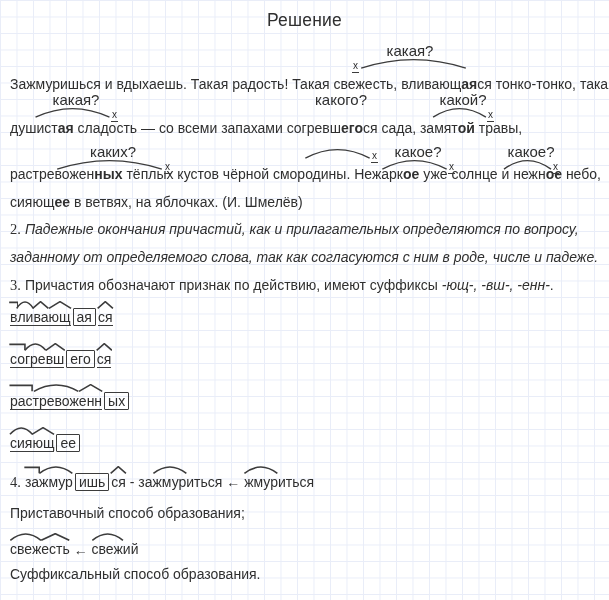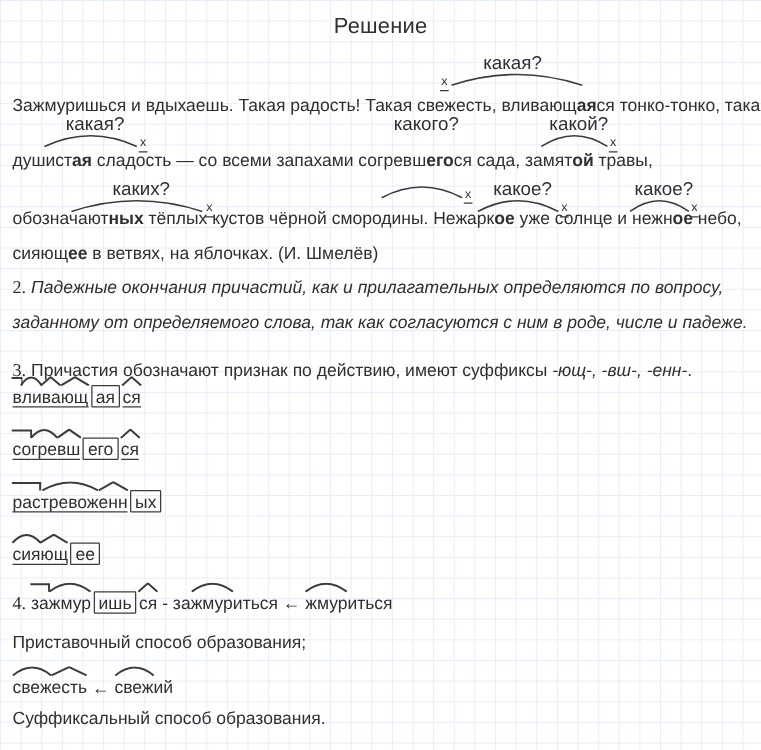--- a/index.html
+++ b/index.html
@@ -43,25 +43,25 @@
   .dtext { white-space:pre; }
 </style>
 </head>
 <body>
 
 <div class="sheet" id="sheet" style="color: rgb(47, 47, 47); background-image: linear-gradient(to right, rgb(233, 237, 248) 1px, transparent 1px), linear-gradient(rgb(233, 237, 248) 1px, transparent 1px); background-size: 16.5px 16.5px;">
   <h1 class="title">Решение</h1>
   <div id="content">
       <div class="tline" style="top: 76px;"><span class="seg">Зажмуришься и вдыхаешь. Такая радость! Такая свежесть, вливающ</span><span class="seg b">ая</span><span class="seg">ся тонко-тонко, такая</span></div>
       <div class="tline" style="top: 120px;"><span class="seg">душист</span><span class="seg b">ая</span><span class="seg"> сладость — со всеми запахами согревш</span><span class="seg b">его</span><span class="seg">ся сада, замят</span><span class="seg b">ой</span><span class="seg"> травы,</span></div>
-      <div class="tline" style="top: 166px;"><span class="seg">обозначают</span><span class="seg b">ных</span><span class="seg"> тёплых кустов чёрной смородины. Нежарк</span><span class="seg b">ое</span><span class="seg"> уже солнце и нежн</span><span class="seg b">ое</span><span class="seg"> небо,</span></div>
+      <div class="tline" style="top: 166px;"><span class="seg">растревожен</span><span class="seg b">ных</span><span class="seg"> тёплых кустов чёрной смородины. Нежарк</span><span class="seg b">ое</span><span class="seg"> уже солнце и нежн</span><span class="seg b">ое</span><span class="seg"> небо,</span></div>
       <div class="tline" style="top: 194px;"><span class="seg">сияющ</span><span class="seg b">ее</span><span class="seg"> в ветвях, на яблочках. (И. Шмелёв)</span></div>
       <div class="tline italic" style="top: 221px;"><span class="num">2.</span><span class="seg">Падежные окончания причастий, как и прилагательных определяются по вопросу,</span></div>
       <div class="tline italic" style="top: 249px;"><span class="seg">заданному от определяемого слова, так как согласуются с ним в роде, числе и падеже.</span></div>
-      <div class="tline" style="top: 288px;"><span class="num">3.</span><span class="seg">Причастия обозначают признак по действию, имеют суффиксы </span><span class="seg i">-ющ-, -вш-, -енн-</span><span class="seg">.</span></div>
+      <div class="tline" style="top: 277px;"><span class="num">3.</span><span class="seg">Причастия обозначают признак по действию, имеют суффиксы </span><span class="seg i">-ющ-, -вш-, -енн-</span><span class="seg">.</span></div>
       <div class="tline" style="top: 505px;"><span class="seg">Приставочный способ образования;</span></div>
       <div class="tline" style="top: 566px;"><span class="seg">Суффиксальный способ образования.</span></div>
       <div class="qarc" style="left: 352px; top: 45px; width: 116px;">
         <div class="qlabel">какая?</div>
         <div class="qrow">
           <span class="qx">x</span>
           <svg class="qsvg" viewBox="0 0 100 14" preserveAspectRatio="none">
             <path d="M2 13 Q50 -7 98 13" fill="none" stroke="#3c3c3c" stroke-width="1.3" vector-effect="non-scaling-stroke"></path>
           </svg>
         </div>
@@ -133,21 +133,21 @@
             </svg></span><span>ся</span></span></span>
       <span class="mword abs" style="left: 10px; top: 341px;"><span class="mo u"><span class="mk"><svg viewBox="0 0 100 12" preserveAspectRatio="none">
               <path d="M2 2 L94 2 L94 11" fill="none" stroke="#3c3c3c" stroke-width="1.6" vector-effect="non-scaling-stroke"></path>
             </svg></span><span>со</span></span><span class="mo u"><span class="mk"><svg viewBox="0 0 100 12" preserveAspectRatio="none">
               <path d="M4 11 Q50 -8 96 11" fill="none" stroke="#3c3c3c" stroke-width="1.6" vector-effect="non-scaling-stroke"></path>
             </svg></span><span>гре</span></span><span class="mo u"><span class="mk"><svg viewBox="0 0 100 12" preserveAspectRatio="none">
               <path d="M4 11 L50 1 L96 11" fill="none" stroke="#3c3c3c" stroke-width="1.6" vector-effect="non-scaling-stroke"></path>
             </svg></span><span>вш</span></span><span class="mo box"><span>его</span></span><span class="mo u"><span class="mk"><svg viewBox="0 0 100 12" preserveAspectRatio="none">
               <path d="M4 11 L50 1 L96 11" fill="none" stroke="#3c3c3c" stroke-width="1.6" vector-effect="non-scaling-stroke"></path>
             </svg></span><span>ся</span></span></span>
-      <span class="mword abs" style="left: 10px; top: 383px;"><span class="mo u"><span class="mk"><svg viewBox="0 0 100 12" preserveAspectRatio="none">
+      <span class="mword abs" style="left: 10px; top: 383px; align-items: center;"><span class="mo u"><span class="mk"><svg viewBox="0 0 100 12" preserveAspectRatio="none">
               <path d="M2 2 L94 2 L94 11" fill="none" stroke="#3c3c3c" stroke-width="1.6" vector-effect="non-scaling-stroke"></path>
             </svg></span><span>рас</span></span><span class="mo u"><span class="mk"><svg viewBox="0 0 100 12" preserveAspectRatio="none">
               <path d="M4 11 Q50 -8 96 11" fill="none" stroke="#3c3c3c" stroke-width="1.6" vector-effect="non-scaling-stroke"></path>
             </svg></span><span>тревож</span></span><span class="mo u"><span class="mk"><svg viewBox="0 0 100 12" preserveAspectRatio="none">
               <path d="M4 11 L50 1 L96 11" fill="none" stroke="#3c3c3c" stroke-width="1.6" vector-effect="non-scaling-stroke"></path>
             </svg></span><span>енн</span></span><span class="mo box"><span>ых</span></span></span>
       <span class="mword abs" style="left: 10px; top: 425px;"><span class="mo u"><span class="mk"><svg viewBox="0 0 100 12" preserveAspectRatio="none">
               <path d="M4 11 Q50 -8 96 11" fill="none" stroke="#3c3c3c" stroke-width="1.6" vector-effect="non-scaling-stroke"></path>
             </svg></span><span>сия</span></span><span class="mo u"><span class="mk"><svg viewBox="0 0 100 12" preserveAspectRatio="none">
               <path d="M4 11 L50 1 L96 11" fill="none" stroke="#3c3c3c" stroke-width="1.6" vector-effect="non-scaling-stroke"></path>

